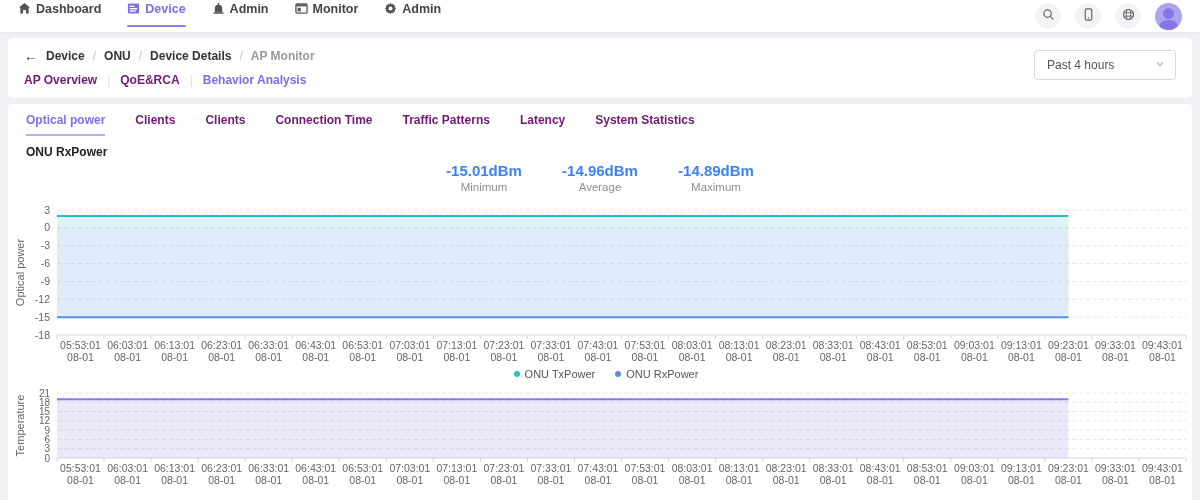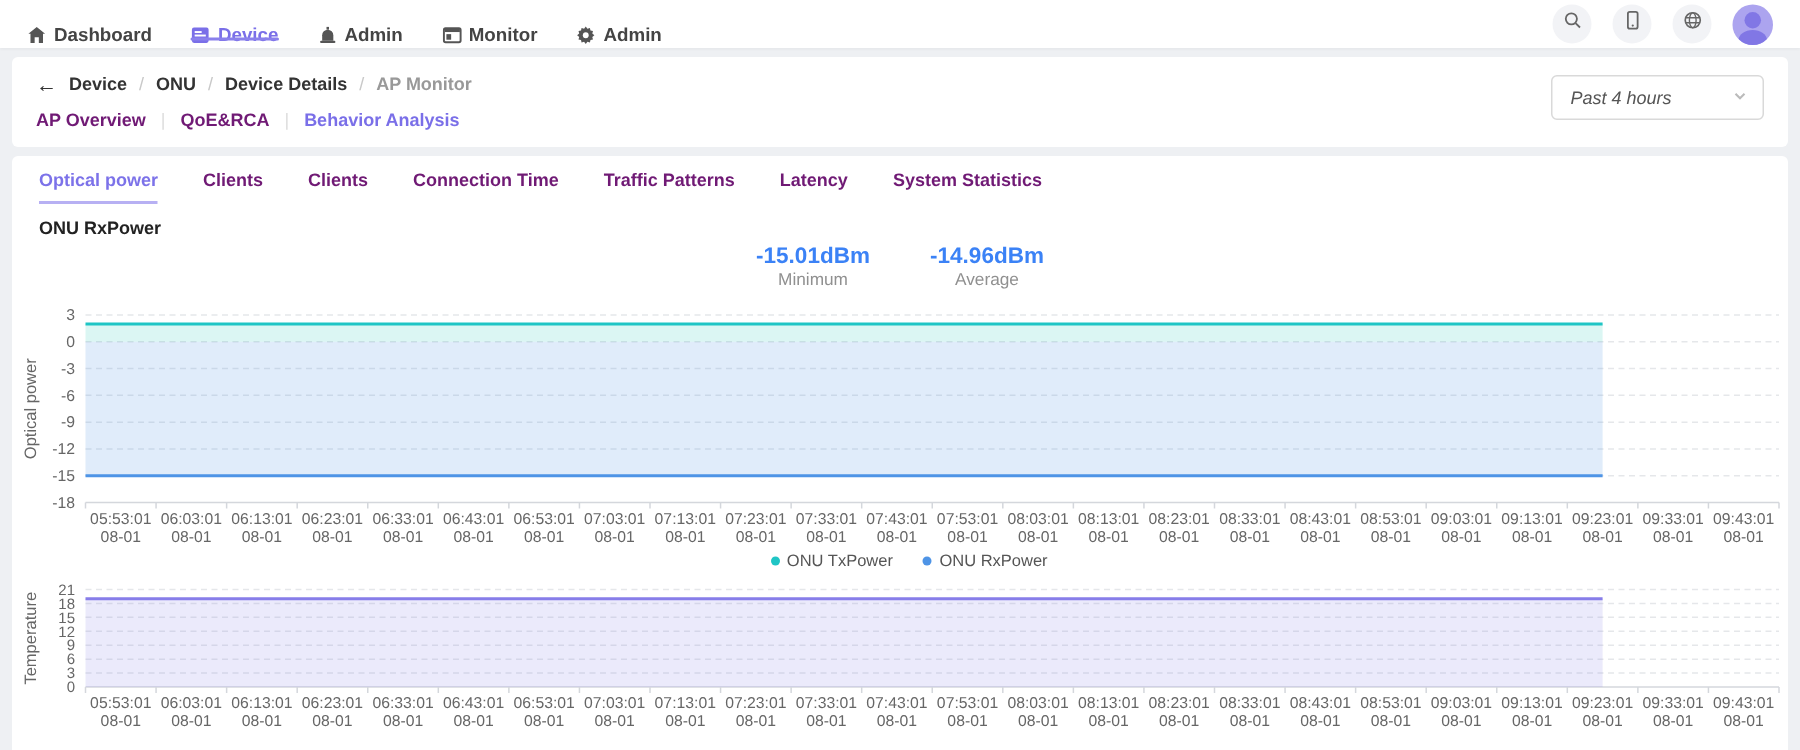--- a/index.html
+++ b/index.html
@@ -3,21 +3,21 @@
 <meta charset="utf-8">
 <style>
   * { box-sizing: border-box; margin: 0; padding: 0; }
   html,body { width:1200px; height:500px; overflow:hidden;
     font-family:"Liberation Sans", sans-serif; background:#eef0f3; color:#333; }
 
   
   .topnav { height:32px; background:#fff; display:flex; align-items:center;
     padding:0 18px; box-shadow:0 1px 2px rgba(0,0,0,0.04); }
   .nav-left { display:flex; align-items:center; gap:26px; }
-  .nav-item { display:flex; align-items:flex-end; gap:5px; font-size:12.5px;
+  .nav-item { display:flex; align-items:flex-start; gap:5px; font-size:12.5px;
     font-weight:600; color:#444; cursor:pointer; height:28px; position:relative; }
   .nav-item svg { display:block; }
   .nav-item.active { color:#7a6fe8; }
   .nav-item.active::after { content:""; position:absolute; left:0; right:0; bottom:3px;
     height:2px; background:#8a80ec; border-radius:1px; }
   .nav-right { margin-left:auto; display:flex; align-items:center; gap:14px; }
   .icon-circle { width:26px; height:26px; border-radius:50%; background:#f2f3f6;
     display:flex; align-items:center; justify-content:center; cursor:pointer; }
   .avatar { width:27px; height:27px; border-radius:50%; background:#aca4ef;
     overflow:hidden; position:relative; cursor:pointer; }
@@ -35,21 +35,21 @@
   .crumb-sep { color:#c8c8c8; font-weight:400; }
   .crumb-current { color:#999; font-weight:600; }
   .subnav-row { display:flex; align-items:center; gap:10px; font-size:12px;
     font-weight:700; margin-top:9px; }
   .subnav-item { color:#701a75; cursor:pointer; }
   .subnav-item.active { color:#7a6fe8; }
   .subnav-sep { color:#ddd; font-weight:400; }
   .range-select { position:absolute; right:16px; top:12px; width:142px; height:30px;
     border:1px solid #d9d9d9; border-radius:4px; background:#fff; display:flex;
     align-items:center; padding:0 10px 0 12px; font-size:12px; color:#555;
-    cursor:pointer; justify-content:space-between;font-style:italic; }
+    cursor:pointer; justify-content:space-between; }
 
   .main-card { margin-top:6px; height:400px; }
 
   
   .tabs { display:flex; gap:30px; padding:9px 18px 0; }
   .tab { font-size:12px; font-weight:700; color:#701a75; padding-bottom:7px;
     border-bottom:2px solid transparent; cursor:pointer; }
   .tab.active { color:#7c72e9; border-bottom-color:#b7b0f3; }
 
   .section-title { font-size:12px; font-weight:700; color:#222; margin:9px 0 0 18px; }
@@ -198,20 +198,24 @@
   <div class="section-title">ONU RxPower</div>
 
   <div class="stats">
     <div class="stat">
       <div class="val">-15.01dBm</div>
       <div class="lbl">Minimum</div>
     </div>
     <div class="stat">
       <div class="val">-14.96dBm</div>
       <div class="lbl">Average</div>
+    </div>
+    <div class="stat">
+      <div class="val">-14.89dBm</div>
+      <div class="lbl">Maximum</div>
     </div>
   </div>
 
   <svg id="chart-optical" class="chart-svg" width="1184" height="168">
       <line x1="49" x2="1178" y1="12" y2="12" stroke="#e5e7ea" stroke-dasharray="4 3"></line>
       <text x="42" y="15.5" text-anchor="end" fill="#666" font-size="10.5">3</text>
       <line x1="49" x2="1178" y1="29.857142857142858" y2="29.857142857142858" stroke="#e5e7ea" stroke-dasharray="4 3"></line>
       <text x="42" y="33.35714285714286" text-anchor="end" fill="#666" font-size="10.5">0</text>
       <line x1="49" x2="1178" y1="47.714285714285715" y2="47.714285714285715" stroke="#e5e7ea" stroke-dasharray="4 3"></line>
       <text x="42" y="51.214285714285715" text-anchor="end" fill="#666" font-size="10.5">-3</text>

